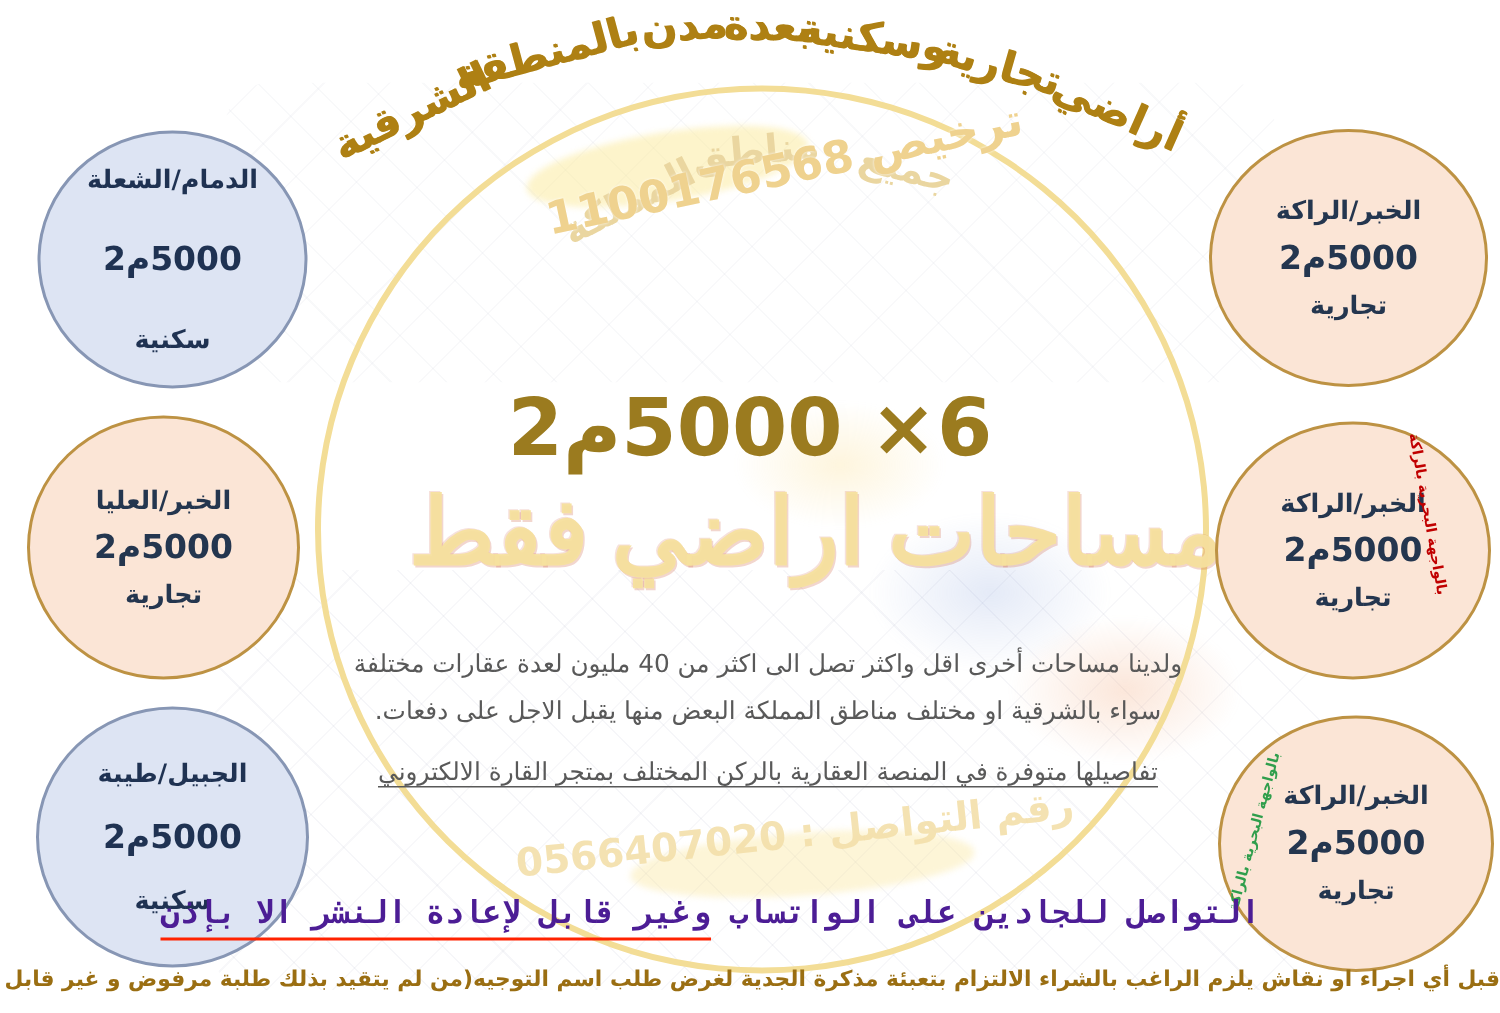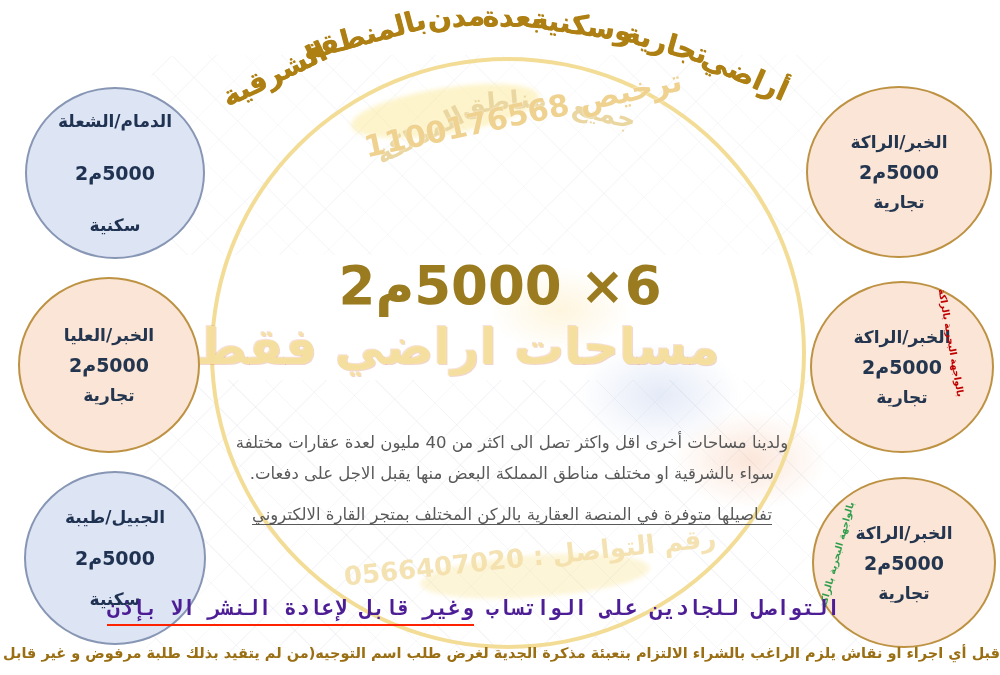--- a/index.html
+++ b/index.html
@@ -22,43 +22,43 @@
   .blob-photo3{left:460px;top:250px;width:200px;height:120px;background:radial-gradient(closest-side,rgba(250,215,120,.25),transparent 70%);}
   .wm-ring{position:absolute;left:210px;top:57px;width:588px;height:584px;border-radius:50%;
     border:4.5px solid rgba(243,221,150,.85);}
   .wm-word{position:absolute;font-weight:bold;color:#ead6a0;font-size:26px;white-space:nowrap;}
   .wm-w0{left:572px;top:98px;transform:rotate(14deg);}
   .wm-w1{left:462px;top:86px;transform:rotate(-5deg);}
   .wm-w2{left:372px;top:120px;transform:rotate(-27deg);}
   .wm-license{position:absolute;left:358px;top:96px;width:330px;text-align:center;direction:rtl;
     transform:rotate(-12deg);font-size:30px;font-weight:bold;color:#efd28f;
     text-shadow:0 0 2px rgba(255,255,255,.9);white-space:nowrap;}
-  .wm-big{position:absolute;left:195px;top:318px;width:620px;text-align:left;direction:rtl;
-    font-size:50px;font-weight:bold;color:rgba(246,224,158,.95);white-space:nowrap;
-    text-shadow:1px 1px 0 rgba(205,90,60,.25), -1px -1px 0 rgba(205,90,60,.18);z-index:1;}
+  .wm-big{position:absolute;left:195px;top:318px;width:620px;text-align:right;direction:rtl;
+    font-size:62px;font-weight:bold;color:rgba(246,224,158,.95);white-space:nowrap;
+    text-shadow:1px 1px 0 rgba(205,90,60,.25), -1px -1px 0 rgba(205,90,60,.18);z-index:1;font-family:Liberation Serif, serif;}
   .wm-contact{position:absolute;left:325px;top:542px;width:410px;text-align:center;direction:rtl;
     transform:rotate(-6deg);font-size:26px;font-weight:bold;color:rgba(243,223,170,.9);
     white-space:nowrap;z-index:1;}
   
   .title-arc{position:absolute;left:0;top:0;width:1000px;height:130px;z-index:4;}
   .title-word{position:absolute;font-weight:bold;font-size:28px;white-space:nowrap;
     transform:translate(-50%,-50%) rotate(var(--r));text-shadow:.6px .4px 0 currentColor;}
   .t0{left:745px;top:74px;--r:24deg;}
   .t1{left:666px;top:43px;--r:16deg;}
   .t2{left:582px;top:25px;--r:8deg;}
   .t3{left:512px;top:17px;--r:2deg;}
   .t4{left:456px;top:17px;--r:-4deg;}
   .t5{left:364px;top:35px;--r:-15deg;}
   .t6{left:274px;top:74px;--r:-26deg;}
   
   .circle{position:absolute;border-radius:50%;border:2px solid;display:flex;flex-direction:column;
     justify-content:center;align-items:center;row-gap:9px;text-align:center;z-index:3;
     font-weight:bold;}
   .circle .city{font-size:17px;direction:rtl;}
-  .circle .area{font-size:19px;direction:rtl;}
+  .circle .area{font-size:22px;direction:rtl;}
   .circle .type{font-size:17px;direction:rtl;}
   .c1{left:25px;top:87px;width:176px;height:168px;}
   .c2{left:18px;top:277px;width:178px;height:172px;}
   .c3{left:24px;top:471px;width:178px;height:170px;gap:20px;}
   .c4{left:806px;top:86px;width:182px;height:168px;}
   .c5{left:810px;top:281px;width:180px;height:168px;}
   .c6{left:812px;top:477px;width:180px;height:167px;}
   .side-note{position:absolute;width:132px;height:14px;font-size:9.5px;font-weight:bold;
     text-align:center;direction:rtl;white-space:nowrap;z-index:4;}
   .note-red{left:884px;top:336px;transform:rotate(80deg);}

